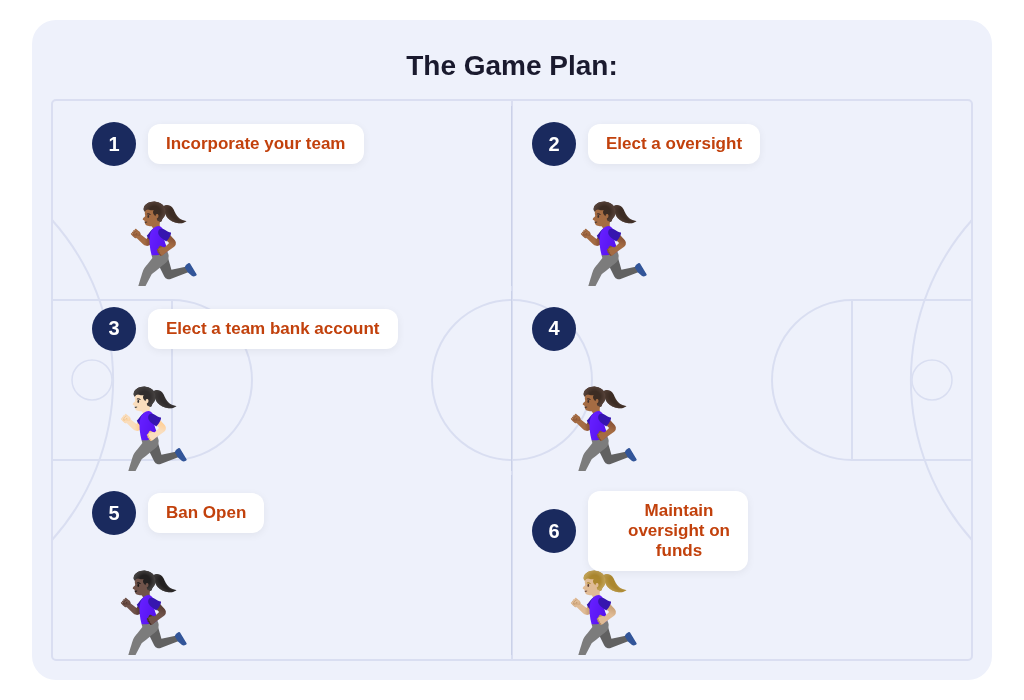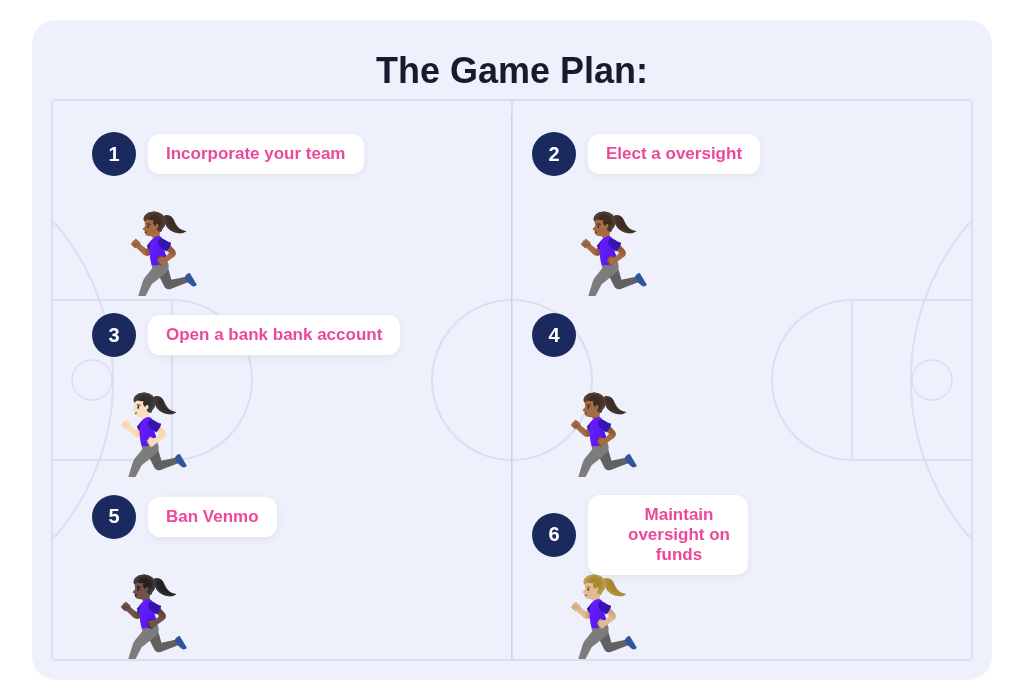--- a/index.html
+++ b/index.html
@@ -22,21 +22,21 @@
       border-radius: 24px;
       position: relative;
       overflow: hidden;
       display: flex;
       flex-direction: column;
       align-items: center;
       padding: 30px 40px 20px;
     }
 
     .title {
-      font-size: 36px;
+      font-size: 28px;
       font-weight: 800;
       color: #1a1a2e;
       margin-bottom: 24px;
       z-index: 1;
     }
 
     .grid {
       display: grid;
       grid-template-columns: 1fr 1fr;
       grid-template-rows: repeat(3, 1fr);
@@ -61,21 +61,21 @@
       z-index: 2;
       position: relative;
     }
 
     .step-label {
       background: #ffffff;
       border-radius: 12px;
       padding: 10px 18px;
       font-size: 17px;
       font-weight: 600;
-      color: #ec4899;
+      color: #c2410c;
       margin-left: 12px;
       white-space: nowrap;
       box-shadow: 0 2px 8px rgba(0,0,0,0.06);
       z-index: 2;
     }
 
     .step-label.multiline {
       white-space: normal;
       text-align: center;
       max-width: 160px;
@@ -171,40 +171,40 @@
         <div class="step-label">Elect a oversight</div>
       </div>
       <div class="player-emoji" style="font-size:90px; position:absolute; bottom:-10px; left:40px;">🏃🏾‍♀️</div>
     </div>
 
     <div class="cell-wrapper left-col">
       <div class="step-row">
         <div class="step-badge">
           <span>3</span>
         </div>
-        <div class="step-label">Open a bank bank account</div>
+        <div class="step-label">Elect a team bank account</div>
       </div>
       <div class="player-emoji" style="font-size:90px; position:absolute; bottom:-10px; left:20px;">🏃🏻‍♀️</div>
     </div>
 
     <div class="cell-wrapper">
       <div class="step-row">
         <div class="step-badge">
           <span>4</span>
         </div>
       </div>
       <div class="player-emoji" style="font-size:90px; position:absolute; bottom:-10px; left:30px;">🏃🏾‍♀️</div>
     </div>
 
     <div class="cell-wrapper left-col">
       <div class="step-row">
         <div class="step-badge">
           <span>5</span>
         </div>
-        <div class="step-label">Ban Venmo</div>
+        <div class="step-label">Ban Open</div>
       </div>
       <div class="player-emoji" style="font-size:90px; position:absolute; bottom:-10px; left:20px;">🏃🏿‍♀️</div>
     </div>
 
     <div class="cell-wrapper">
       <div class="step-row">
         <div class="step-badge">
           <span>6</span>
         </div>
         <div class="step-label multiline">Maintain oversight on funds</div>

